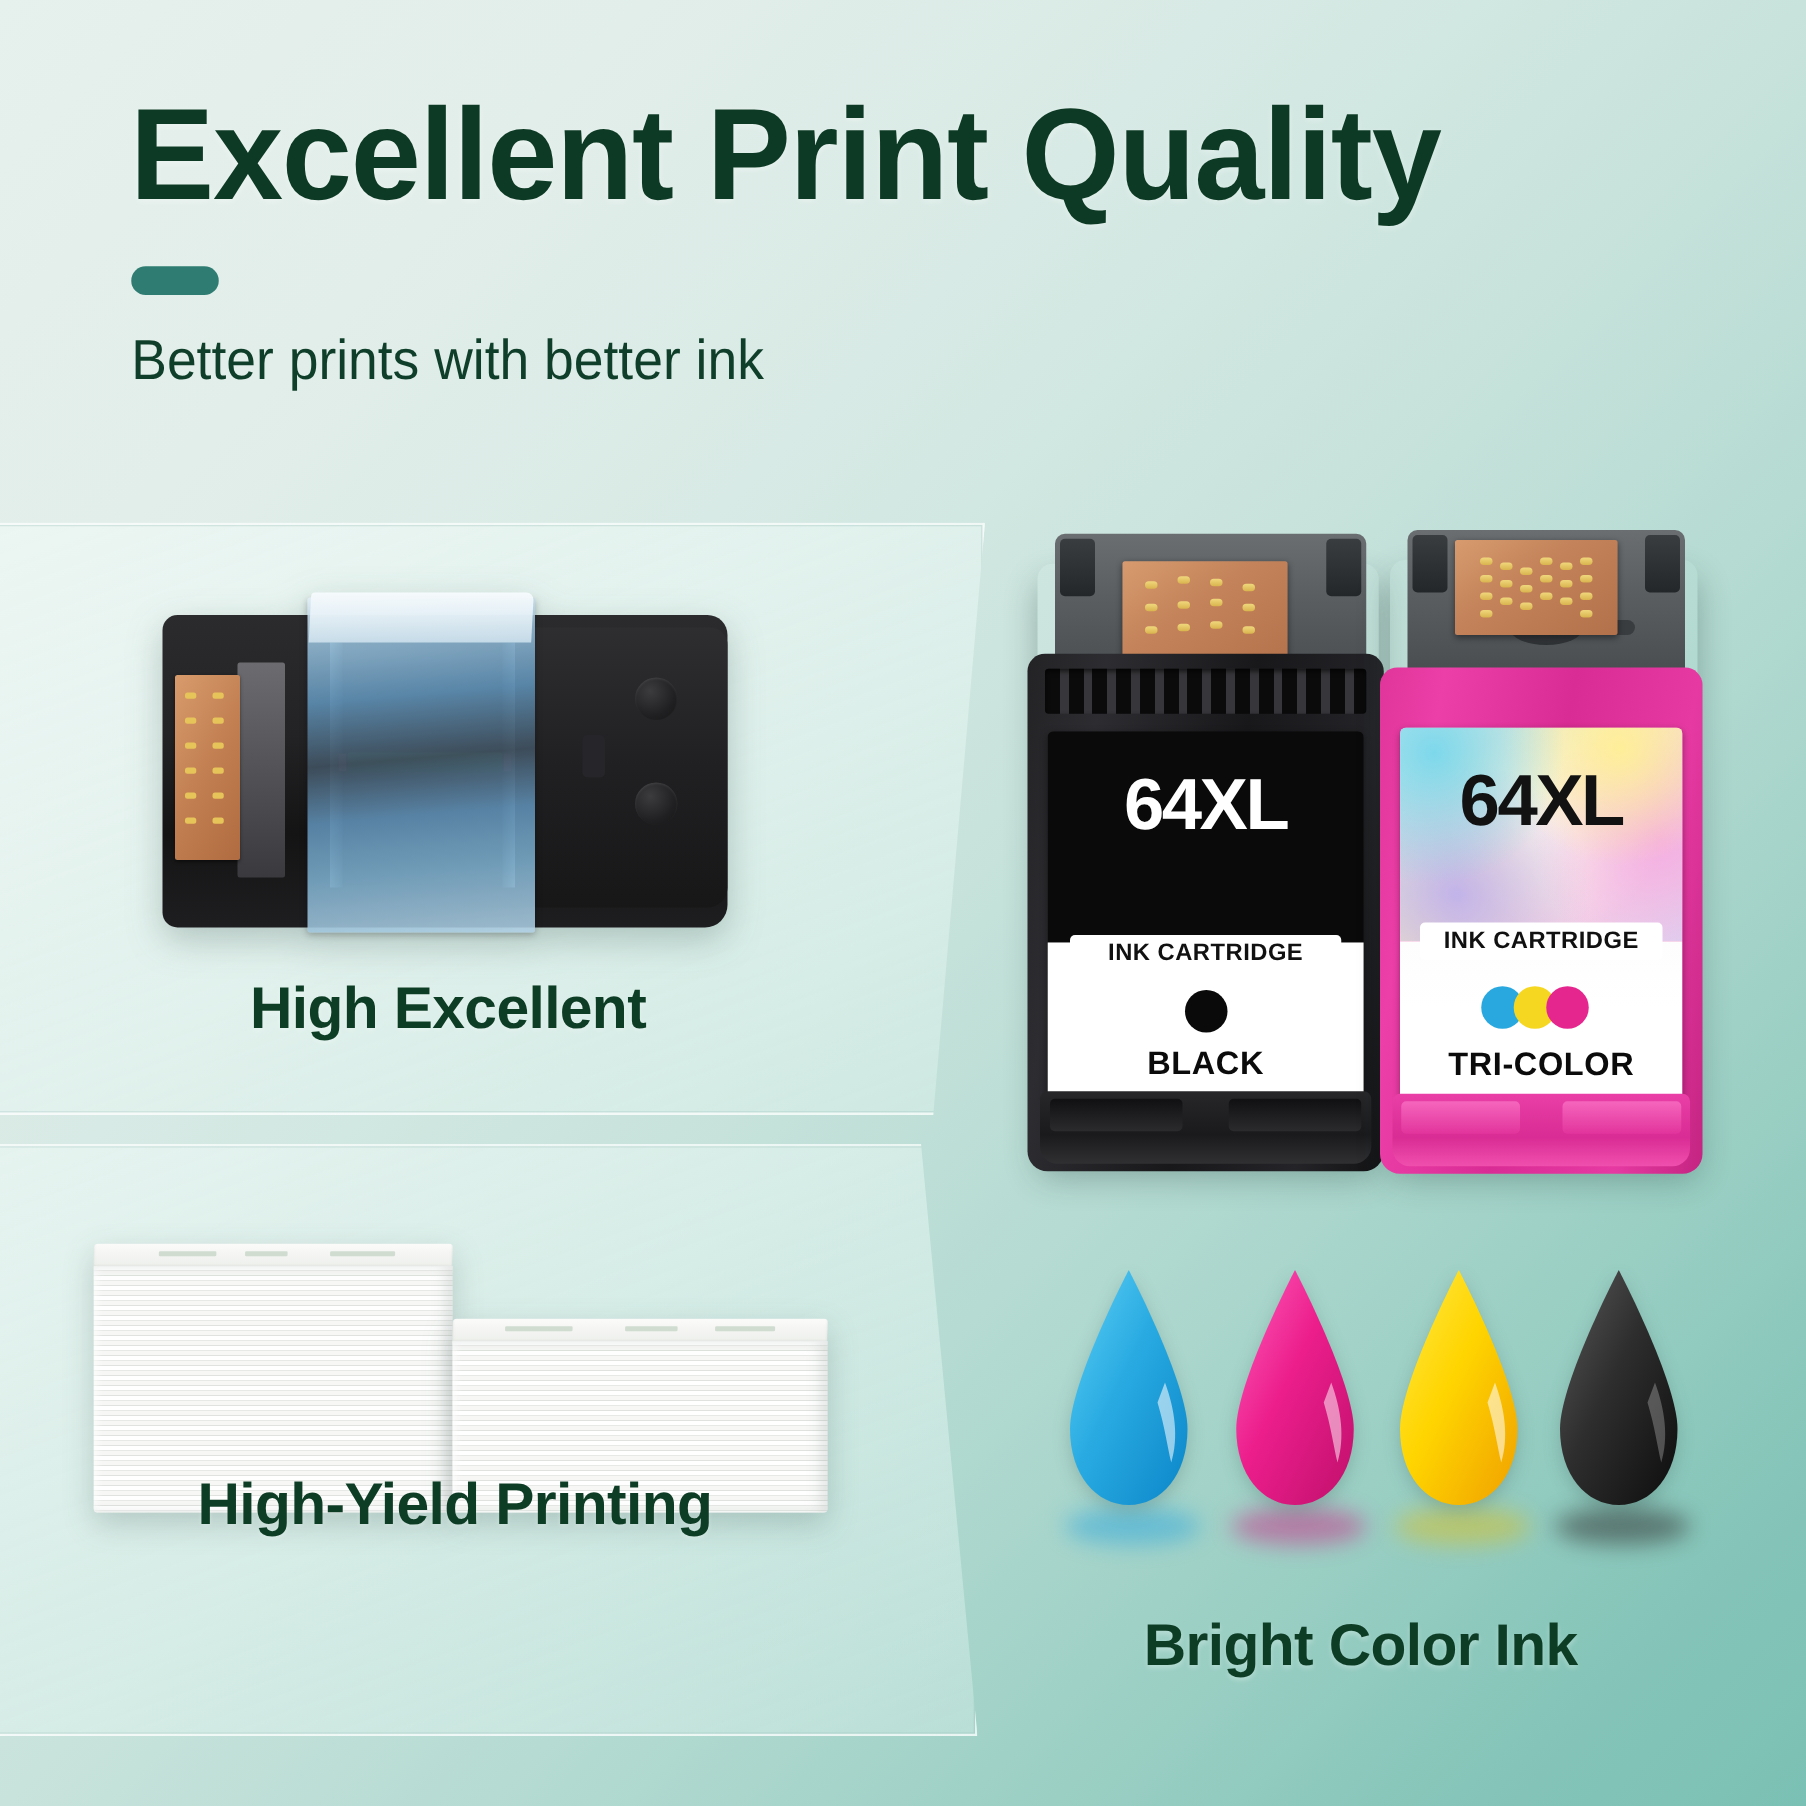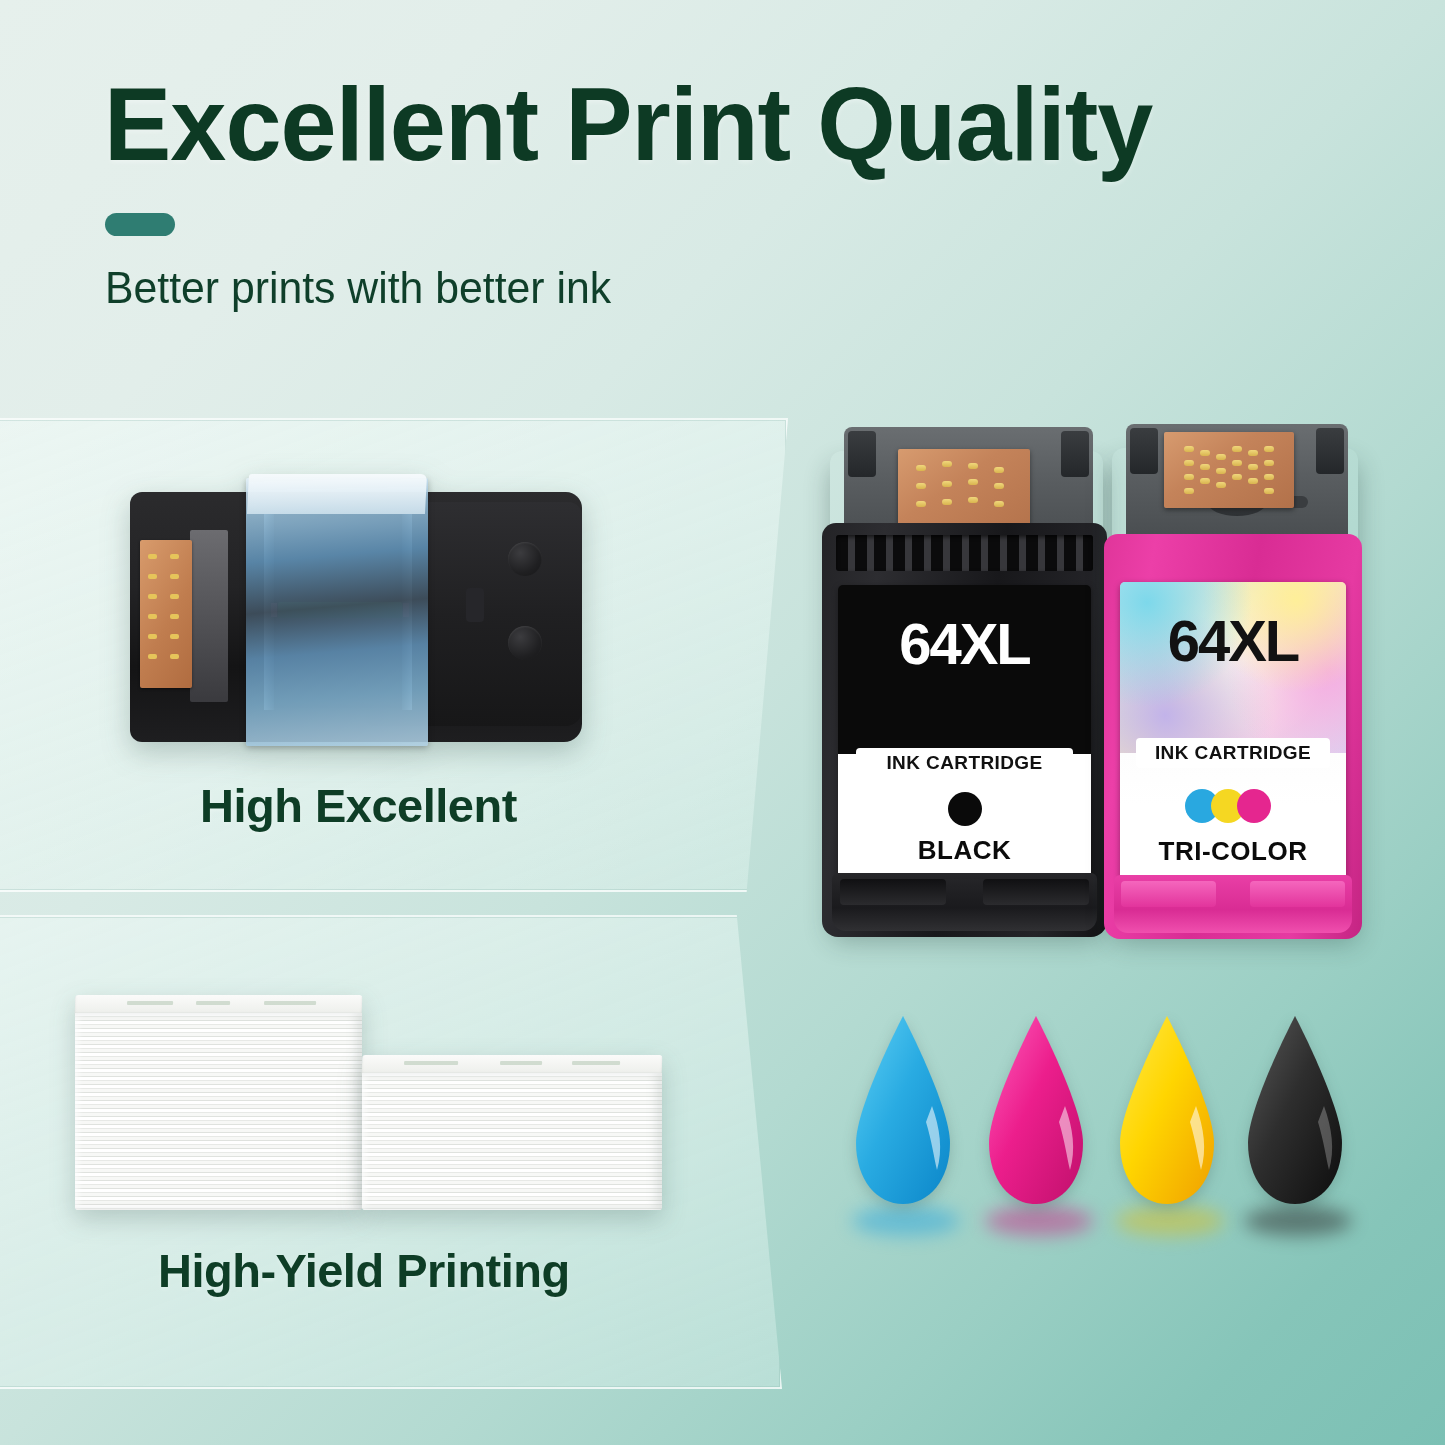--- a/index.html
+++ b/index.html
@@ -70,21 +70,21 @@
     background:linear-gradient(160deg, rgba(239,250,247,.58), rgba(222,243,238,.38));
   }
 
   
   .caption{
     position:absolute;font-weight:bold;color:#0e3d26;
     font-size:47px;letter-spacing:-.5px;white-space:nowrap;
     text-shadow:0 2px 4px rgba(255,255,255,.28);
   }
   #cap-capacity{left:200px;top:778px;}
-  #cap-yield{left:158px;top:1243px;}
+  #cap-yield{left:158px;top:1175px;}
   #cap-bright{left:915px;top:1288px;}
 
   
   #printhead{
     position:absolute;left:130px;top:478px;width:452px;height:272px;
     filter:drop-shadow(0 10px 14px rgba(40,70,62,.26));
   }
   .ph-body{
     position:absolute;left:0;top:14px;width:452px;height:250px;
     background:linear-gradient(180deg,#2b2b2d 0%,#232325 38%,#141415 70%,#1e1e20 100%);
@@ -570,14 +570,15 @@
               <stop offset="45%" stop-color="#2e2e2e"></stop>
             <stop offset="100%" stop-color="#0d0d0d"></stop>
           </linearGradient>
         </defs>
         <path d="M55 6 C55 6 8 96 8 133 C8 170 29 194 55 194 C81 194 102 170 102 133 C102 96 55 6 55 6 Z" fill="url(#gK)"></path>
         <path d="M84 96 C92 118 95 140 89 160 C86 148 84 132 78 112 Z" fill="#ffffff" opacity=".25"></path>
       </svg>
     </div>
   </div>
 
+  <div class="caption" id="cap-bright">Bright Color Ink</div>
 
 </div>
 
 </body></html>

